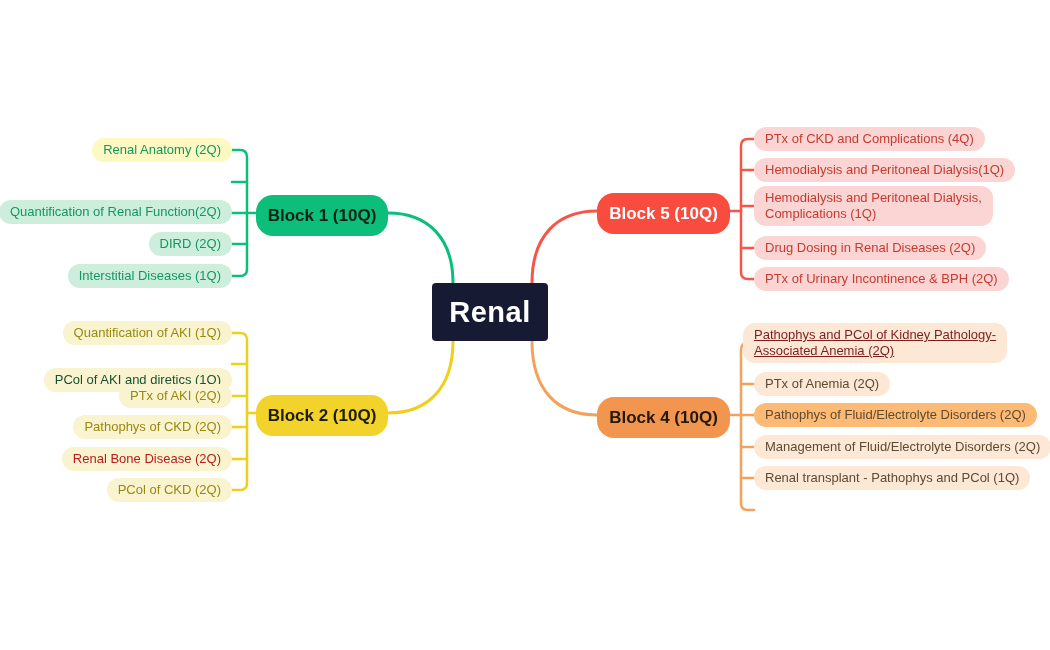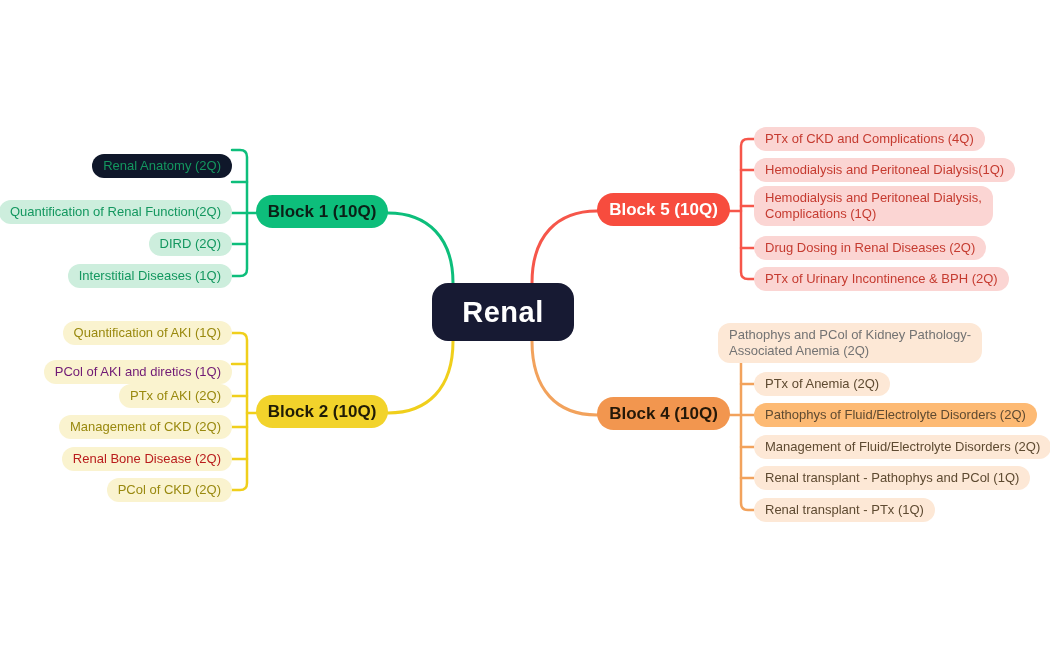--- a/index.html
+++ b/index.html
@@ -12,26 +12,26 @@
   }
   .canvas { position: absolute; left: 0; top: 0; width: 1050px; height: 650px; }
   svg.connectors { position: absolute; left: 0; top: 0; }
   svg.connectors path { fill: none; stroke-linecap: round; stroke-linejoin: round; }
   svg.connectors path.curve { stroke-width: 3; }
   svg.connectors path.bracket { stroke-width: 2.5; }
 
   .node { position: absolute; box-sizing: border-box; display: flex; align-items: center; justify-content: center; }
 
   .center-node {
-    left: 432px; top: 283px; width: 142px; height: 58px;
-    border-radius: 16px;
+    left: 432px; top: 283px; width: 116px; height: 58px;
+    border-radius: 4px;
     font-size: 29px; font-weight: bold; letter-spacing: 0.5px;
   }
   .block-node {
-    height: 33px; border-radius: 17px;
+    height: 41px; border-radius: 17px;
     font-size: 17px; font-weight: bold; white-space: nowrap; text-align: center;
   }
   .leaf {
     position: absolute; box-sizing: border-box;
     padding: 4px 11px;
     border-radius: 12px;
     font-size: 13px; line-height: 16px;
     white-space: nowrap;
   }
   .leaf.wrap { white-space: pre-line; }
@@ -77,40 +77,39 @@
     </g>
   </svg>
 
   <div class="node center-node" style="background: rgb(23, 26, 51); color: rgb(255, 255, 255);">Renal</div>
 
   <div class="node block-node" style="left: 256px; top: 195px; width: 132px; background: rgb(13, 190, 123); color: rgb(11, 32, 23);">Block 1 (10Q)</div>
   <div class="node block-node" style="left: 256px; top: 395px; width: 132px; background: rgb(242, 211, 43); color: rgb(32, 28, 6);">Block 2 (10Q)</div>
   <div class="node block-node" style="left: 597px; top: 193px; width: 133px; background: rgb(247, 76, 62); color: rgb(255, 255, 255);">Block 5 (10Q)</div>
   <div class="node block-node" style="left: 597px; top: 397px; width: 133px; background: rgb(242, 150, 79); color: rgb(36, 24, 8);">Block 4 (10Q)</div>
 
-  <div class="leaf r" style="right: 818px; top: 138px; background: #0f172a; color: rgb(19, 151, 95); margin-top: 16px;">Renal Anatomy (2Q)</div>
+  <div class="leaf r" style="right: 818px; top: 138px; background: #fef9c3; color: rgb(19, 151, 95);">Renal Anatomy (2Q)</div>
   <div class="leaf r" style="right: 818px; top: 170px; background: rgb(205, 238, 221); color: rgb(19, 151, 95); margin-top: 30px;">Quantification of Renal Function(2Q)</div>
   <div class="leaf r" style="right: 818px; top: 232px; background: rgb(205, 238, 221); color: rgb(19, 151, 95);">DIRD (2Q)</div>
   <div class="leaf r" style="right: 818px; top: 264px; background: rgb(205, 238, 221); color: rgb(19, 151, 95);">Interstitial Diseases (1Q)</div>
 
   <div class="leaf r" style="right: 818px; top: 321px; background: rgb(250, 243, 207); color: rgb(153, 137, 15);">Quantification of AKI (1Q)</div>
-  <div class="leaf r" style="right: 818px; top: 360px; background: rgb(250, 243, 207); color: #701a75;">PCol of AKI and diretics (1Q)</div>
+  <div class="leaf r" style="right: 818px; top: 368px; background: rgb(250, 243, 207); color: #14532d;">PCol of AKI and diretics (1Q)</div>
   <div class="leaf r" style="right: 818px; top: 384px; background: rgb(250, 243, 207); color: rgb(153, 137, 15);">PTx of AKI (2Q)</div>
-  <div class="leaf r" style="right: 818px; top: 415px; background: rgb(250, 243, 207); color: rgb(153, 137, 15);">Management of CKD (2Q)</div>
+  <div class="leaf r" style="right: 818px; top: 415px; background: rgb(250, 243, 207); color: rgb(153, 137, 15);">Pathophys of CKD (2Q)</div>
   <div class="leaf r" style="right: 818px; top: 447px; background: rgb(250, 243, 207); color: #b91c1c;">Renal Bone Disease (2Q)</div>
   <div class="leaf r" style="right: 818px; top: 478px; background: rgb(250, 243, 207); color: rgb(153, 137, 15);">PCol of CKD (2Q)</div>
 
   <div class="leaf" style="left: 754px; top: 127px; background: rgb(251, 213, 211); color: rgb(197, 59, 48);">PTx of CKD and Complications (4Q)</div>
   <div class="leaf" style="left: 754px; top: 158px; background: rgb(251, 213, 211); color: rgb(197, 59, 48);">Hemodialysis and Peritoneal Dialysis(1Q)</div>
   <div class="leaf wrap" style="left: 754px; top: 186px; background: rgb(251, 213, 211); color: rgb(197, 59, 48);">Hemodialysis and Peritoneal Dialysis,
 Complications (1Q)</div>
   <div class="leaf" style="left: 754px; top: 236px; background: rgb(251, 213, 211); color: rgb(197, 59, 48);">Drug Dosing in Renal Diseases (2Q)</div>
   <div class="leaf" style="left: 754px; top: 267px; background: rgb(251, 213, 211); color: rgb(197, 59, 48);">PTx of Urinary Incontinence &amp; BPH (2Q)</div>
 
-  <div class="leaf wrap" style="left: 718px; top: 323px; background: rgb(253, 232, 214); color: #737373;">Pathophys and PCol of Kidney Pathology-
+  <div class="leaf wrap" style="left: 743px; top: 323px; background: rgb(253, 232, 214); color: #7f1d1d; text-decoration: underline;">Pathophys and PCol of Kidney Pathology-
 Associated Anemia (2Q)</div>
   <div class="leaf" style="left: 754px; top: 372px; background: rgb(253, 232, 214); color: rgb(94, 74, 49);">PTx of Anemia (2Q)</div>
   <div class="leaf" style="left: 754px; top: 403px; background: #fdba74; color: rgb(94, 74, 49);">Pathophys of Fluid/Electrolyte Disorders (2Q)</div>
   <div class="leaf" style="left: 754px; top: 435px; background: rgb(253, 232, 214); color: rgb(94, 74, 49);">Management of Fluid/Electrolyte Disorders (2Q)</div>
   <div class="leaf" style="left: 754px; top: 466px; background: rgb(253, 232, 214); color: rgb(94, 74, 49);">Renal transplant - Pathophys and PCol (1Q)</div>
-  <div class="leaf" style="left: 754px; top: 498px; background: rgb(253, 232, 214); color: rgb(94, 74, 49);">Renal transplant - PTx (1Q)</div>
 
 </div>
 
 </body></html>

